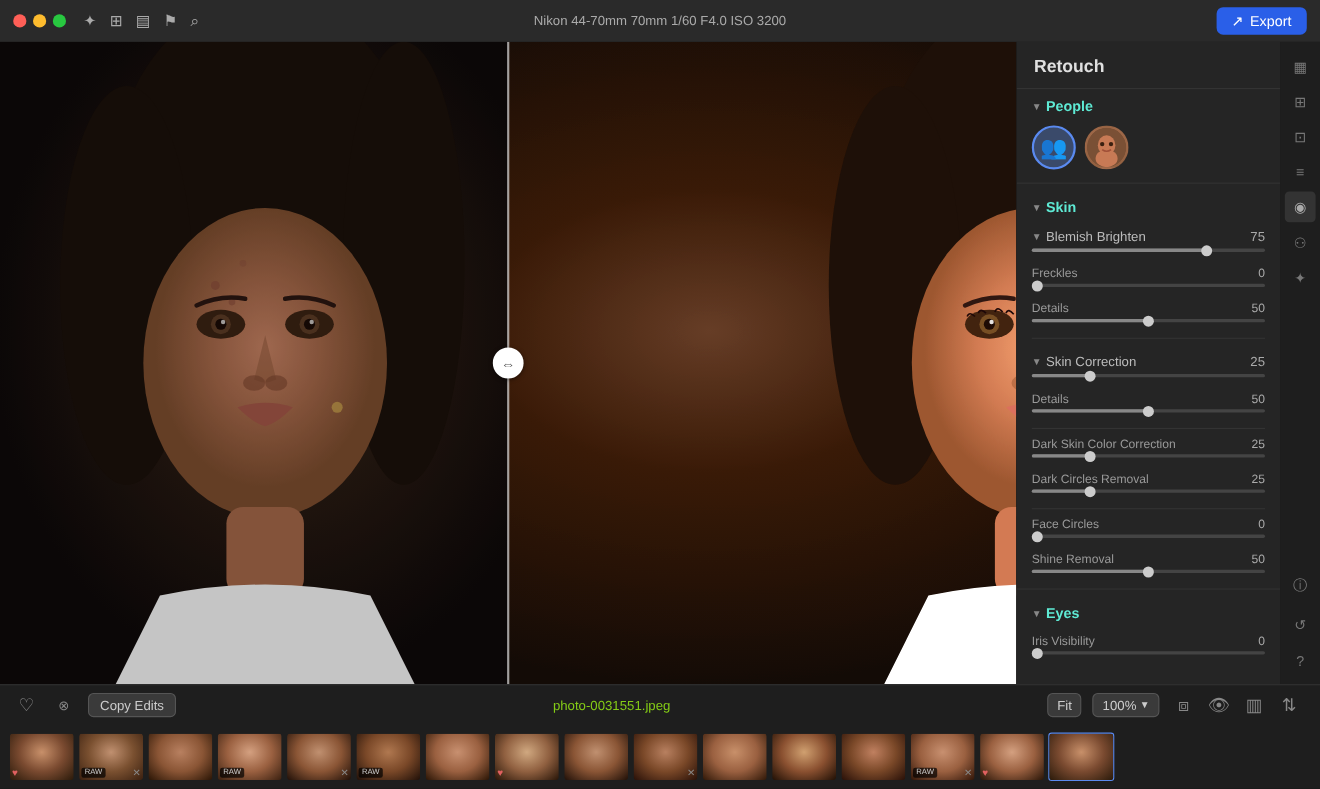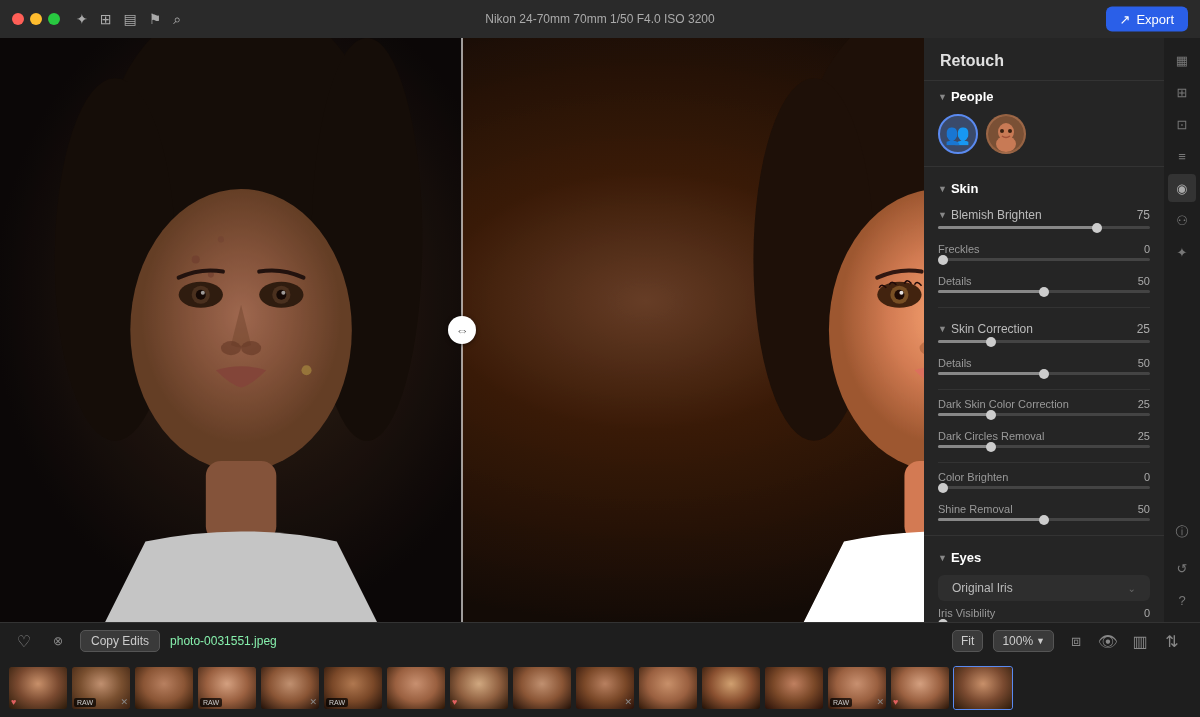--- a/index.html
+++ b/index.html
@@ -215,21 +215,21 @@
     .section-header {
       display: flex;
       align-items: center;
       padding: 8px 14px 6px;
       cursor: pointer;
       user-select: none;
     }
     .section-header-title {
       font-size: 13px;
       font-weight: 600;
-      color: #ffffff;
+      color: #5eead4;
       flex: 1;
     }
 
     
     .people-section {
       padding: 4px 14px 10px;
     }
     .people-avatars {
       display: flex;
       gap: 8px;
@@ -371,22 +371,23 @@
       background: #3a3a3a;
       border: 1px solid #555;
       border-radius: 5px;
       color: #ccc;
       font-size: 12px;
       padding: 3px 10px;
       cursor: pointer;
     }
     .filmstrip-center-info {
       flex: 1;
+      text-align: center;
       font-size: 12px;
-      color: #86efac;
+      color: #84cc16;
     }
     .fit-btn {
       background: #3a3a3a;
       border: 1px solid #555;
       border-radius: 5px;
       color: #ccc;
       font-size: 12px;
       padding: 3px 8px;
       cursor: pointer;
     }
@@ -476,21 +477,21 @@
     <div class="traffic-light tl-min"></div>
     <div class="traffic-light tl-max"></div>
   </div>
   <div class="titlebar-tools">
     <span class="tool-icon">✦</span>
     <span class="tool-icon">⊞</span>
     <span class="tool-icon">▤</span>
     <span class="tool-icon">⚑</span>
     <span class="tool-icon">⌕</span>
   </div>
-  <div class="titlebar-center">Nikon 24-70mm  70mm  1/50  F4.0  ISO 3200</div>
+  <div class="titlebar-center">Nikon 44-70mm  70mm  1/60  F4.0  ISO 3200</div>
   <button class="export-btn">
     <span>↗</span>
     <span>Export</span>
   </button>
 </div>
 
 <div class="main-content">
 
   <div class="photo-area">
     <div class="split-photo">
@@ -732,21 +733,21 @@
             <div class="slider-track">
               <div class="slider-fill" style="width:25%;"></div>
               <div class="slider-thumb" style="left:calc(25% - 5px);"></div>
             </div>
           </div>
 
           <div class="divider"></div>
 
           <div class="slider-row">
             <div class="slider-label-row">
-              <span class="slider-label">Color Brighten</span>
+              <span class="slider-label">Face Circles</span>
               <span class="slider-value">0</span>
             </div>
             <div class="slider-track">
               <div class="slider-fill" style="width:0%;"></div>
               <div class="slider-thumb" style="left:0;"></div>
             </div>
           </div>
 
           <div class="slider-row">
             <div class="slider-label-row">
@@ -763,24 +764,20 @@
       </div>
 
       <div class="section-divider"></div>
 
       <div class="section">
         <div class="section-header">
           <span style="color:#888;font-size:9px;margin-right:4px;">▼</span>
           <span class="section-header-title">Eyes</span>
         </div>
 
-        <div class="dropdown-row">
-          <span class="dropdown-row-label">Original Iris</span>
-          <span class="dropdown-row-chevron">⌄</span>
-        </div>
 
         <div class="skin-section" style="margin-top:6px;">
           <div class="slider-row">
             <div class="slider-label-row">
               <span class="slider-label">Iris Visibility</span>
               <span class="slider-value">0</span>
             </div>
             <div class="slider-track">
               <div class="slider-fill" style="width:0%;"></div>
               <div class="slider-thumb" style="left:0;"></div>

